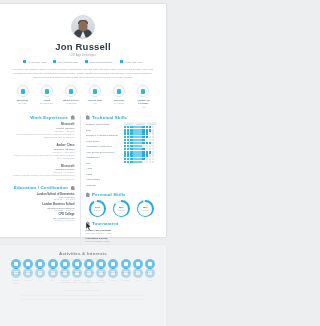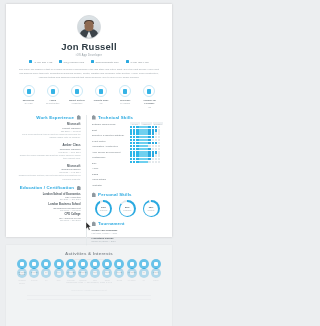--- a/index.html
+++ b/index.html
@@ -6,21 +6,21 @@
   html, body {
     width: 178px; height: 326px;
     background: #eceef0;
     font-family: "Liberation Sans", sans-serif;
     overflow: hidden;
   }
   .viewport { position: relative; width: 178px; height: 326px; }
 
   
   .page {
-    position: absolute; left: 6px; width: 166px;
+    position: absolute; left: 0; width: 166px;
     background: #ffffff;
     box-shadow: 0 0 2px rgba(0,0,0,0.18);
   }
   #page1 { top: 4px; height: 233px; }
   #page2 { top: 245px; height: 95px; opacity: 0.30; }
 
   .inner { padding: 7px 9px 4px 9px; }
 
   
   .photo-wrap { display: flex; justify-content: center; margin-top: 4px; }

